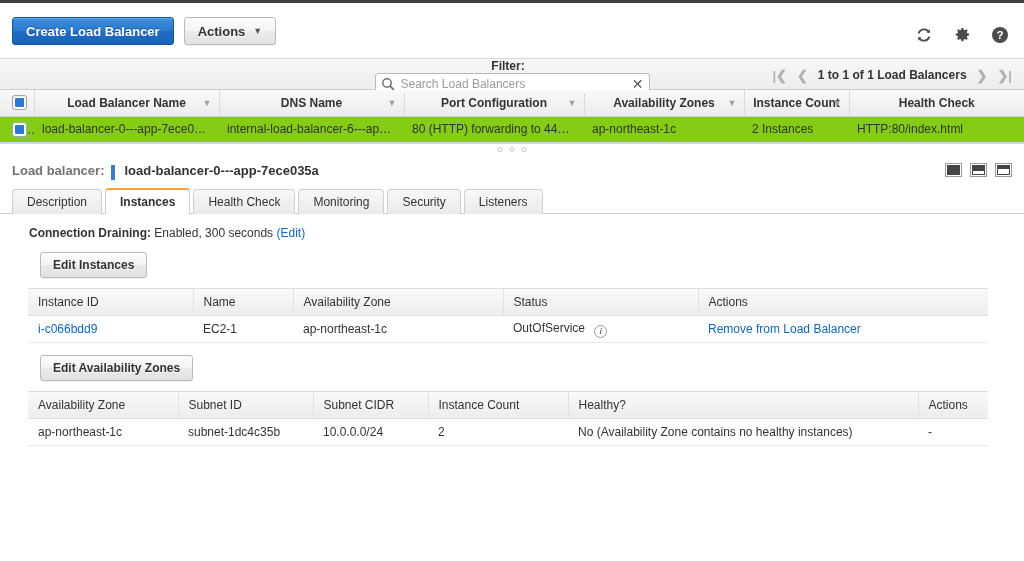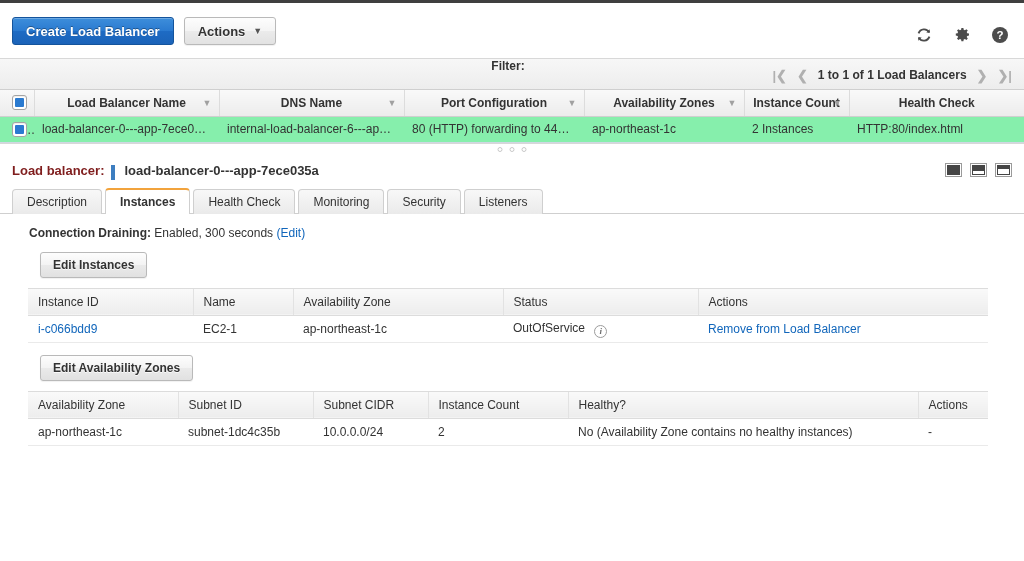--- a/index.html
+++ b/index.html
@@ -153,21 +153,21 @@
   .lbtable th + th { border-left: 1px solid #dcdcdc; }
   .lbtable td {
     height: 26px;
     font-size: 12px;
     color: #333;
     padding: 0 8px;
     overflow: hidden;
     text-overflow: ellipsis;
     white-space: nowrap;
   }
-  .lbrow-selected td { background: #86efac; }
+  .lbrow-selected td { background: #84cc16; }
   .lbrow-selected { border-bottom: 1px solid #cfd8e2; }
   .th-caret {
     position: absolute;
     right: 7px; top: 50%;
     transform: translateY(-50%);
     color: #a0a0a0;
     font-size: 9px;
   }
   .cb-cell { width: 34px; padding-left: 12px !important; }
   .checkbox {
@@ -208,21 +208,21 @@
   }
 
   
   .detail-head {
     position: relative;
     height: 32px;
     padding: 0 12px;
     display: flex;
     align-items: center;
   }
-  .detail-label { font-weight: bold; font-size: 13px; color: #7f1d1d; }
+  .detail-label { font-weight: bold; font-size: 13px; color: #737373; }
   .blue-bar {
     display: inline-block;
     width: 4px; height: 15px;
     background: #3d7ec0;
     margin: 0 9px 0 7px;
     position: relative; top: 2px;
   }
   .detail-name { font-weight: bold; font-size: 13px; color: #333; }
   .panel-icons {
     position: absolute;
@@ -400,20 +400,30 @@
         <svg width="18" height="18" viewBox="0 0 18 18">
             <circle cx="9" cy="9" r="8" fill="#4c4c4c"></circle>
         <text x="9" y="13.4" font-size="11.5" font-weight="bold" fill="#ffffff" text-anchor="middle" font-family="Liberation Sans, sans-serif">?</text>
           </svg>
       </span>
     </div>
   </div>
 
   <div class="filterbar">
     <span class="filter-label">Filter:</span>
+    <div class="search-wrap">
+      <span class="search-mag">
+        <svg width="14" height="14" viewBox="0 0 14 14">
+            <circle cx="6" cy="6" r="4.2" fill="none" stroke="#6f6f6f" stroke-width="1.5"></circle>
+            <path d="M9.2 9.2L12.6 12.6" stroke="#6f6f6f" stroke-width="1.7" stroke-linecap="round"></path>
+          </svg>
+      </span>
+      <input class="search-input" type="text" placeholder="Search Load Balancers" style="">
+      <span class="search-clear">✕</span>
+    </div>
     <div class="pager">
       <span class="pg-arrow">|❮</span>
       <span class="pg-arrow">❮</span>
       <span>1 to 1 of 1 Load Balancers</span>
       <span class="pg-arrow">❯</span>
       <span class="pg-arrow">❯|</span>
     </div>
   </div>
 
   <table class="lbtable">

